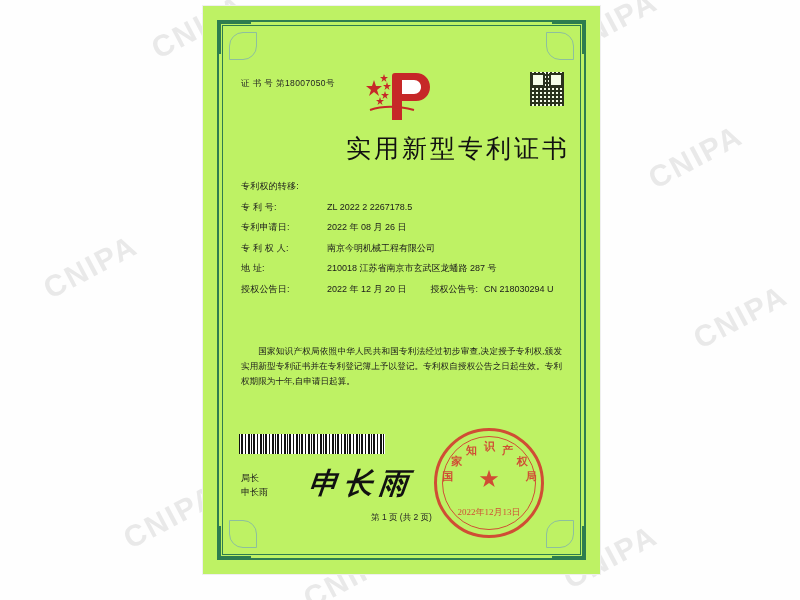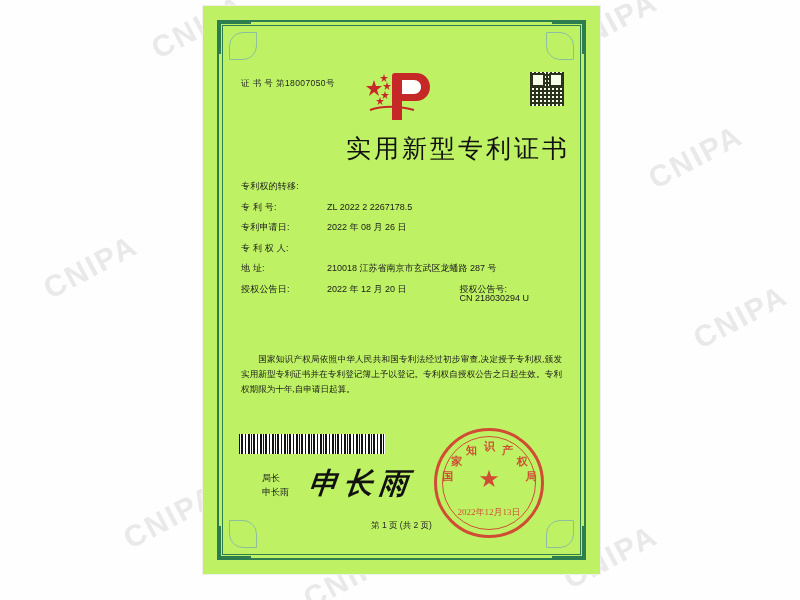--- a/index.html
+++ b/index.html
@@ -168,36 +168,36 @@
     margin-bottom: 11.5px;
     white-space: nowrap;
   }
   .f-label {
     width: 86px;
     flex: 0 0 86px;
     letter-spacing: 0.2px;
   }
   .f-value { flex: 1 1 auto; }
 
-  .dual-row { display: flex; gap: 29px; }
+  .dual-row { display: flex; }
   .dual-row .seg { display: flex; align-items: baseline; }
-  .dual-row .seg.second { margin-left: 24px; flex-direction: column; }
+  .dual-row .seg.second { margin-left: 24px; }
   .dual-row .seg .lbl2 { margin-right: 6px; }
 
   .body-text {
     position: absolute;
     left: 8px; right: 8px;
     top: 300px;
     font-size: 8.6px;
     line-height: 1.75;
     color: #1a1a1a;
     text-align: justify;
     font-family: "Liberation Serif", serif;
   }
-  .body-text p { margin: 16px 0 2px 0; text-indent: 2em; }
+  .body-text p { margin: 8px 0 2px 0; text-indent: 2em; }
 
   
   .barcode {
     position: absolute;
     left: 6px;
     top: 398px;
     width: 146px;
     height: 20px;
     background-image: repeating-linear-gradient(90deg,
       #111 0 1px, #fff 1px 2px, #111 2px 4px, #fff 4px 6px,
@@ -206,21 +206,20 @@
   }
 
   
   .sig-label {
     position: absolute;
     left: 8px;
     top: 436px;
     font-size: 9px;
     line-height: 1.55;
     color: #1a1a1a;
-    margin-left: 21px;
   }
   .sig-script {
     position: absolute;
     left: 76px;
     top: 428px;
     font-family: "Liberation Serif", serif;
     font-size: 29px;
     font-weight: bold;
     font-style: italic;
     letter-spacing: 6px;
@@ -274,21 +273,21 @@
     transform: translateX(-50%);
     font-size: 9px;
     color: #d42a2a;
     white-space: nowrap;
     font-family: "Liberation Serif", serif;
   }
 
   .page-num {
     position: absolute;
     left: 0; right: 0;
-    bottom: 12px;
+    bottom: 20px;
     text-align: center;
     font-size: 8.5px;
     color: #222;
   }
 
   .footnote {
     position: absolute;
     left: 0; right: 0;
     bottom: 18px;
     text-align: center;
@@ -359,20 +358,21 @@
           <div class="f-value">ZL 2022 2 2267178.5</div>
         </div>
 
         <div class="field-row">
           <div class="f-label">专利申请日:</div>
           <div class="f-value">2022 年 08 月 26 日</div>
         </div>
 
         <div class="field-row">
           <div class="f-label">专 利 权 人:</div>
+          <div class="f-value">南京今明机械工程有限公司</div>
         </div>
 
         <div class="field-row">
           <div class="f-label">地      址:</div>
           <div class="f-value">210018 江苏省南京市玄武区龙蟠路 287 号</div>
         </div>
 
         <div class="field-row dual-row">
           <div class="seg">
             <div class="f-label">授权公告日:</div>

